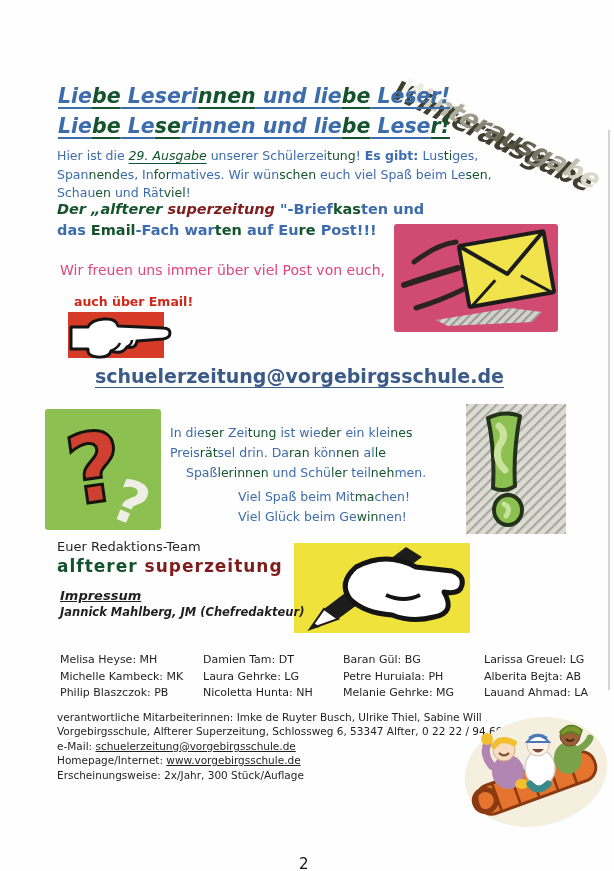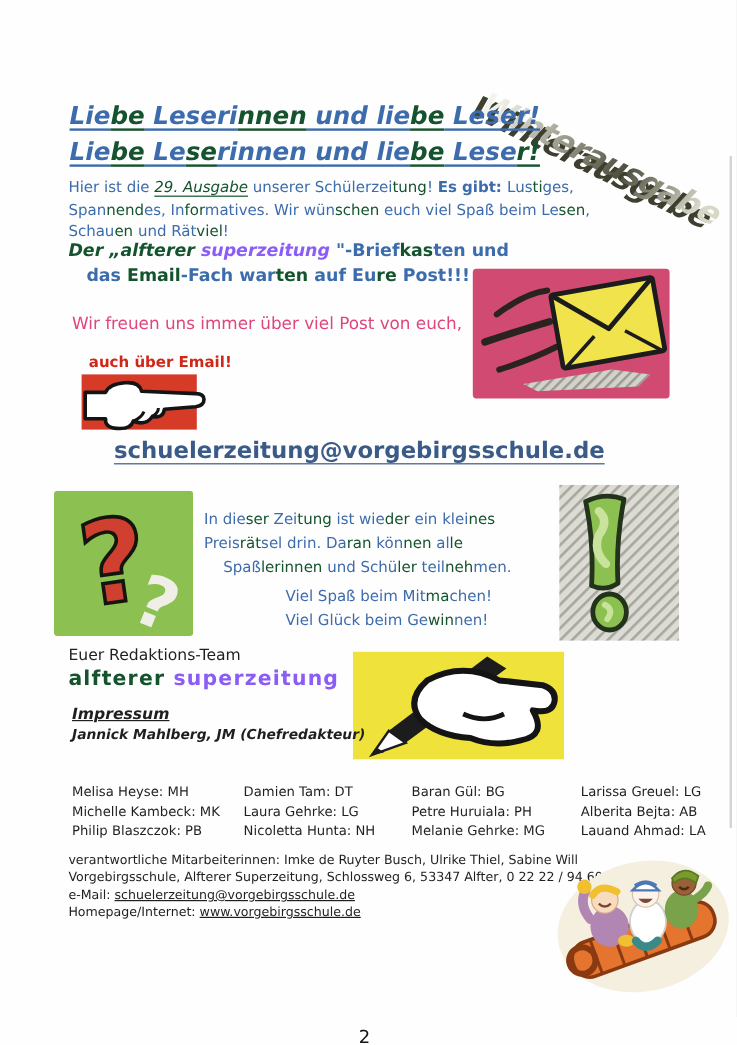--- a/index.html
+++ b/index.html
@@ -2,39 +2,39 @@
 <html><head>
 <meta charset="utf-8">
 <style>
   html,body{margin:0;padding:0;background:#e8e8e8;}
   .page{position:relative;width:614px;height:871px;background:#fefefe;overflow:hidden;
         font-family:"DejaVu Sans",sans-serif;color:#1f1f1f;}
   .abs{position:absolute;white-space:nowrap;}
 
   
   .sg{}
-  .c-blue{color:#3d6cac}.c-red{color:#14532d}.c-green{color:#8b5cf6}
+  .c-blue{color:#3d6cac}.c-red{color:#14532d}.c-green{color:#7f1d1d}
   .u{text-decoration:underline;text-underline-offset:3px;}
   .i{font-style:italic}.b{font-weight:700}
 
   
   .logo{left:402px;top:46px;width:210px;height:130px;}
   .logo-inner{position:absolute;left:8px;top:26px;transform:rotate(26deg) skewX(-6deg);transform-origin:left top;}
   .logo-txt{position:absolute;left:0;top:0;font:italic 800 27px "DejaVu Sans",sans-serif;letter-spacing:-1px;white-space:nowrap;}
   .logo-shadow{color:#3f3f30;transform:translate(-5px,6px);}
   .logo-face{background:linear-gradient(100deg,#f4f4ee 5%,#9a9a8a 35%,#4e4e3e 60%,#d8d8c8 90%);
              -webkit-background-clip:text;background-clip:text;color:transparent;}
 
   .headline{font:italic 700 20.5px "DejaVu Sans",sans-serif;}
   .headline .sg{text-decoration:underline;text-decoration-thickness:2px;text-underline-offset:4px;}
   .h1{left:58px;top:84px;} .h2{left:58px;top:114px;}
 
   .intro{left:57px;top:147px;font-size:12.5px;line-height:18.5px;}
   .mailbox{font-weight:700;font-size:14.5px;}
-  .mb1{left:57px;top:201px;} .mb2{left:57px;top:222px;margin-left:15px;}
+  .mb1{left:57px;top:201px;} .mb2{left:57px;top:222px;}
 
   .postline{left:60px;top:262px;font-size:14px;color:#e0457e;}
   .emailnote{left:74px;top:294px;font-size:12.5px;color:#d02818;font-weight:600;}
 
   .biglink{left:95px;top:365px;font-size:19px;font-weight:600;color:#3a5a88;
            text-decoration:underline;text-underline-offset:4px;}
 
   .raetsel{left:170px;top:423px;font-size:12.5px;line-height:20px;}
   .raetsel .ln3{padding-left:16px;}
   .funlines{left:238px;top:487px;width:224px;text-align:left;font-size:12.5px;line-height:20px;}
@@ -195,20 +195,21 @@
 
   <div class="abs footer">
     <div>verantwortliche Mitarbeiterinnen: Imke de Ruyter Busch, Ulrike Thiel, Sabine Will</div>
     <div>Vorgebirgsschule, Alfterer Superzeitung, Schlossweg 6, 53347 Alfter, 0 22 22 / 94 60</div>
     <div>
       <span>e-Mail: </span><span class="flink">schuelerzeitung@vorgebirgsschule.de</span>
     </div>
     <div>
       <span>Homepage/Internet: </span><span class="flink">www.vorgebirgsschule.de</span>
     </div>
+    <div>Erscheinungsweise: 2x/Jahr, 300 Stück/Auflage</div>
   </div>
 
   <div class="abs g-sled">
     <svg width="156" height="120" viewBox="0 0 156 120">
       <ellipse cx="78" cy="62" rx="72" ry="54" fill="#f5efdf" transform="rotate(-12 78 62)"></ellipse>
 
       <g transform="rotate(-20 78 72)">
         <rect x="16" y="58" width="124" height="30" rx="14" fill="#e5742f" stroke="#8a3a10" stroke-width="3"></rect>
         <path d="M36 58 L36 88 M56 58 L56 88 M76 58 L76 88 M96 58 L96 88 M116 58 L116 88" stroke="#8a3a10" stroke-width="2.5"></path>
         <circle cx="24" cy="72" r="11" fill="none" stroke="#8a3a10" stroke-width="5"></circle>

